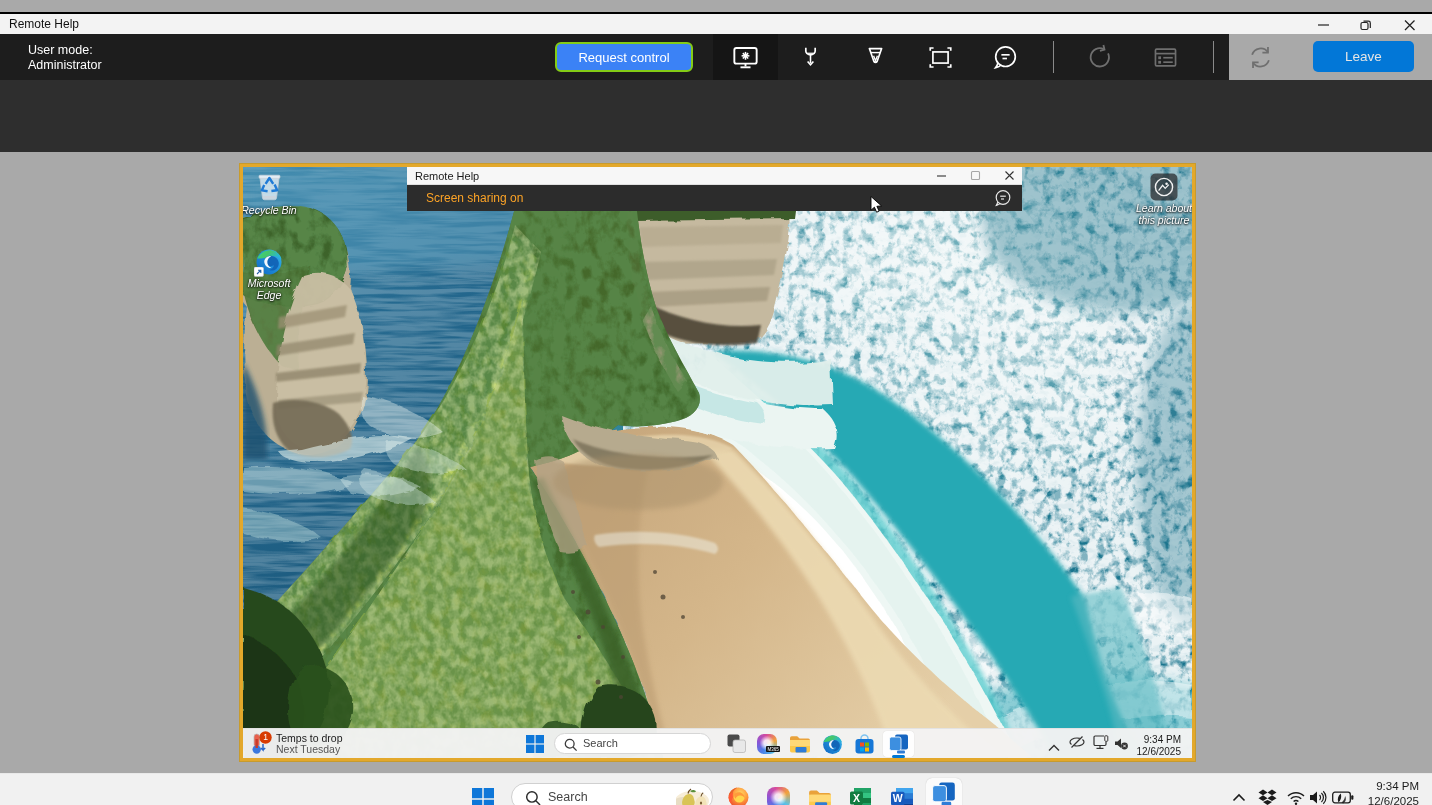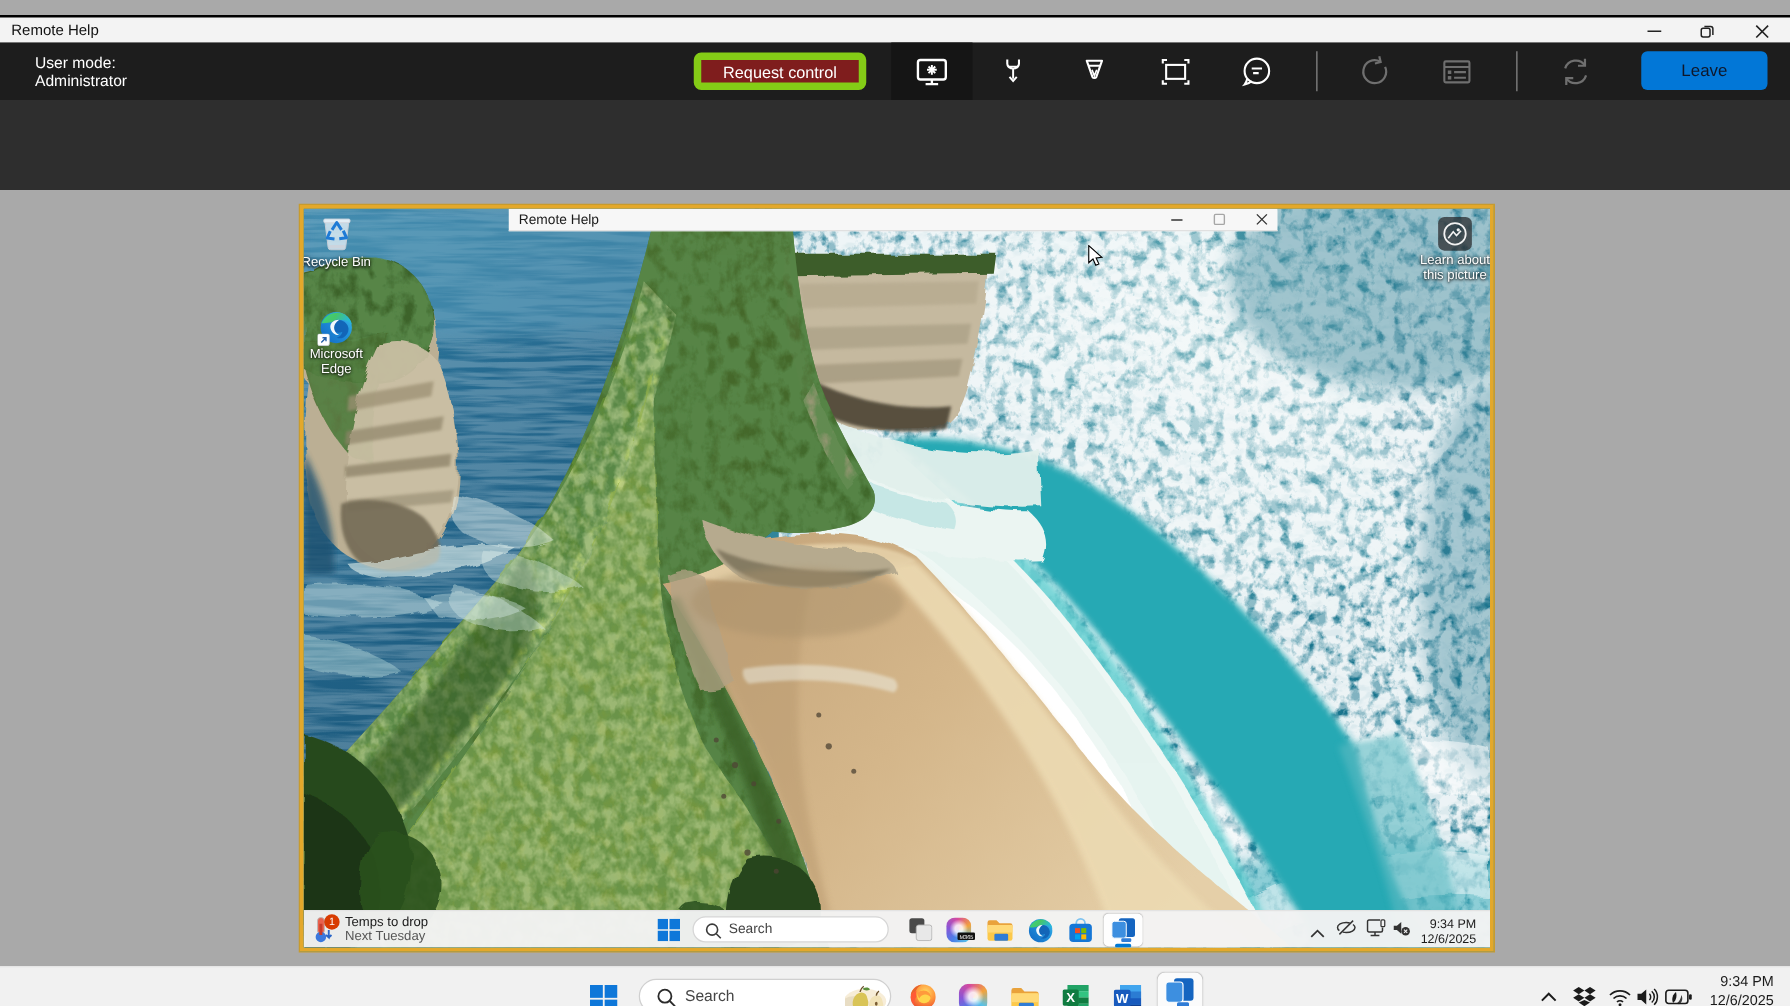--- a/index.html
+++ b/index.html
@@ -5,47 +5,47 @@
 * { margin:0; padding:0; box-sizing:border-box; }
 html,body { width:1432px; height:805px; overflow:hidden; background:#a9a9a9; font-family:"Liberation Sans", sans-serif; }
 #app { position:absolute; left:0; top:12px; width:1432px; height:805px; }
 .abs { position:absolute; }
 
 
 #titlebar { left:0; top:0; width:1432px; height:22px; background:#f3f3f3; border-top:2px solid #000; }
 #titlebar .title { position:absolute; left:9px; top:3px; font-size:12px; color:#111; }
 
 
-#toolbar { left:0; top:22px; width:1432px; height:46px; background:#1d1d1d; }
+#toolbar { left:0; top:22px; width:1229px; height:46px; background:#1d1d1d; }
 #toolbelow { left:0; top:68px; width:1432px; height:72px; background:#2e2e2e; }
 #usermode { position:absolute; left:28px; top:9px; color:#fff; font-size:12.5px; line-height:15px; }
 .tbtn { position:absolute; top:0; width:65px; height:46px; display:flex; align-items:center; justify-content:center; }
 .tsel { background:#151515; }
 .vsep { position:absolute; top:7px; width:1px; height:32px; background:#8a8a8a; }
-#reqctl { position:absolute; left:555px; top:8px; width:138px; height:30px; background:#7f1d1d; border:6px solid #84cc16; border-radius:6px; color:#fff; font-size:13px; display:flex; align-items:center; justify-content:center; }
-#leavebtn { position:absolute; left:1313px; top:7px; width:101px; height:31px; background:#0277d7; border-radius:5px; color:#0f172a; font-size:13.5px; display:flex; align-items:center; justify-content:center; }
+#reqctl { position:absolute; left:555px; top:8px; width:138px; height:30px; background:#3b82f6; border:2px solid #84cc16; border-radius:6px; color:#fff; font-size:13px; display:flex; align-items:center; justify-content:center; }
+#leavebtn { position:absolute; left:1313px; top:7px; width:101px; height:31px; background:#0277d7; border-radius:5px; color:#e5e5e5; font-size:13.5px; display:flex; align-items:center; justify-content:center; }
 
 
 #session { left:0; top:140px; width:1432px; height:621px; background:#a9a9a9; }
 #remote { position:absolute; left:240px; top:152px; width:955px; height:597px; background:#2f8ba0; border:3px solid #e3a82b; box-shadow:0 0 0 1px #c79b2e; }
 #rinner { position:absolute; left:0; top:0; width:949px; height:591px; overflow:hidden; }
 
 
 #htaskbar { left:0; top:761px; width:1432px; height:39px; background:#f1f1f1; border-top:1px solid #e9e9e9; }
 #hbottom { left:0; top:800px; width:1432px; height:5px; background:#111; }
 
 
 #miniwin { position:absolute; left:164px; top:0; width:615px; height:44px; }
 #minititle { position:absolute; left:0; top:0; width:615px; height:18px; background:#f7f7f7; border-bottom:1px solid #e0e0e0; }
 #minititle .t { position:absolute; left:8px; top:3px; font-size:11px; color:#1a1a1a; }
 #minimsg { position:absolute; left:0; top:18px; width:615px; height:26px; background:#2c2c2c; }
 #minimsg .t { position:absolute; left:19px; top:6px; font-size:12px; color:#fca326; }
 
 
-.dicon { position:absolute; display:flex; flex-direction:column; align-items:center; }
+.dicon { position:absolute; display:flex; flex-direction:column; align-items:center;font-style:italic; }
 .dlabel { font-size:10.5px; color:#fff; text-shadow:0 1px 2px rgba(0,0,0,0.9), 0 0 3px rgba(0,0,0,0.7); text-align:center; line-height:11.5px; margin-top:2px; }
 
 
 #rtaskbar { position:absolute; left:0; top:561px; width:949px; height:30px; background:rgba(243,243,243,0.97); border-top:1px solid #e3e3e3; }
 #rtaskbar .time { position:absolute; right:11px; top:5px; font-size:10px; color:#1b1b1b; text-align:right; line-height:11.5px; }
 .rico { position:absolute; top:5px; }
 #rweather { position:absolute; left:3px; top:2px; }
 #rwtext { position:absolute; left:33px; top:4px; font-size:10.5px; color:#1b1b1b; line-height:11px; }
 #rwtext .sub { color:#555; }
 #rsearch { position:absolute; left:311px; top:4px; width:157px; height:21px; background:#fff; border:1px solid #d6d6d6; border-radius:11px; }
@@ -396,20 +396,29 @@
       
       <div id="miniwin">
         <div id="minititle">
           <span class="t">Remote Help</span>
           <svg width="615" height="18" style="position:absolute;left:0;top:0">
             <line x1="530" y1="9" x2="539" y2="9" stroke="#333" stroke-width="1.1"></line>
             <rect x="564.5" y="4.5" width="8" height="8" rx="1" fill="none" stroke="#a6a6a6" stroke-width="1.1"></rect>
             <path d="M598.5,4.5 L606.5,12.5 M606.5,4.5 L598.5,12.5" stroke="#333" stroke-width="1.1"></path>
           </svg>
         </div>
+        <div id="minimsg">
+          <span class="t">Screen sharing on</span>
+          <svg width="20" height="20" viewBox="0 0 20 20" style="position:absolute;right:9px;top:3px">
+            <circle cx="10" cy="9.5" r="6.8" fill="none" stroke="#e8e8e8" stroke-width="1.2"></circle>
+            <path d="M4.7,14.2 C4.4,15.6 4,16.5 3.4,17.4 C5.2,17 6.4,16.2 7.3,15.4" fill="none" stroke="#e8e8e8" stroke-width="1.2"></path>
+            <line x1="7.2" y1="8.2" x2="12.8" y2="8.2" stroke="#e8e8e8" stroke-width="1.2"></line>
+            <line x1="8" y1="11" x2="11" y2="11" stroke="#e8e8e8" stroke-width="1.2"></line>
+          </svg>
+        </div>
       </div>
 
       
       <svg width="16" height="18" viewBox="0 0 16 18" style="position:absolute;left:627px;top:29px">
         <path d="M1,0.5 L1,14.2 L4.4,11.2 L6.6,16.2 L9.1,15.1 L6.9,10.3 L11.5,9.9 Z" fill="#fff" stroke="#000" stroke-width="0.9"></path>
       </svg>
 
       
       <div id="rtaskbar">
         <div id="rweather">

